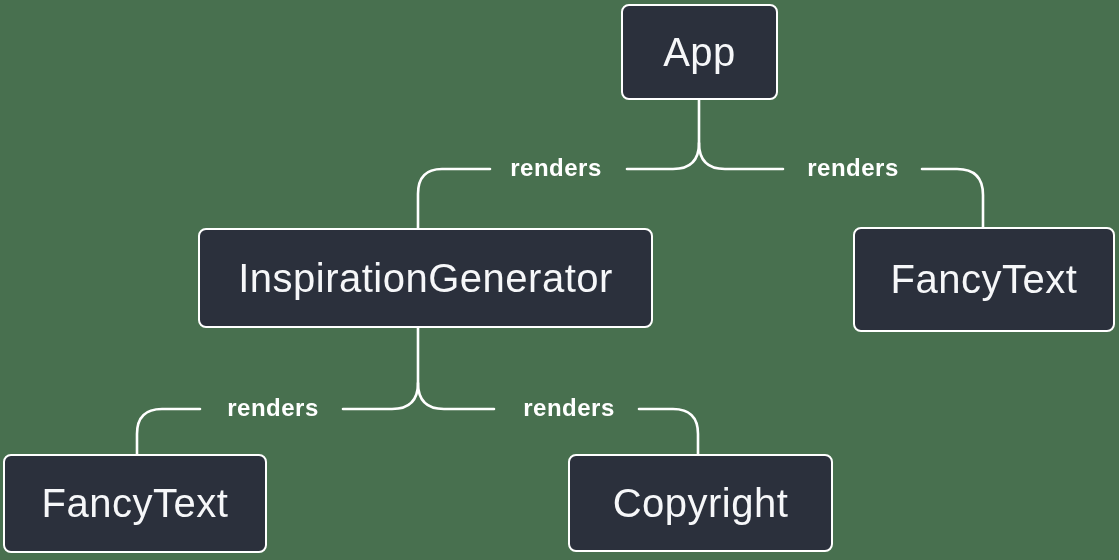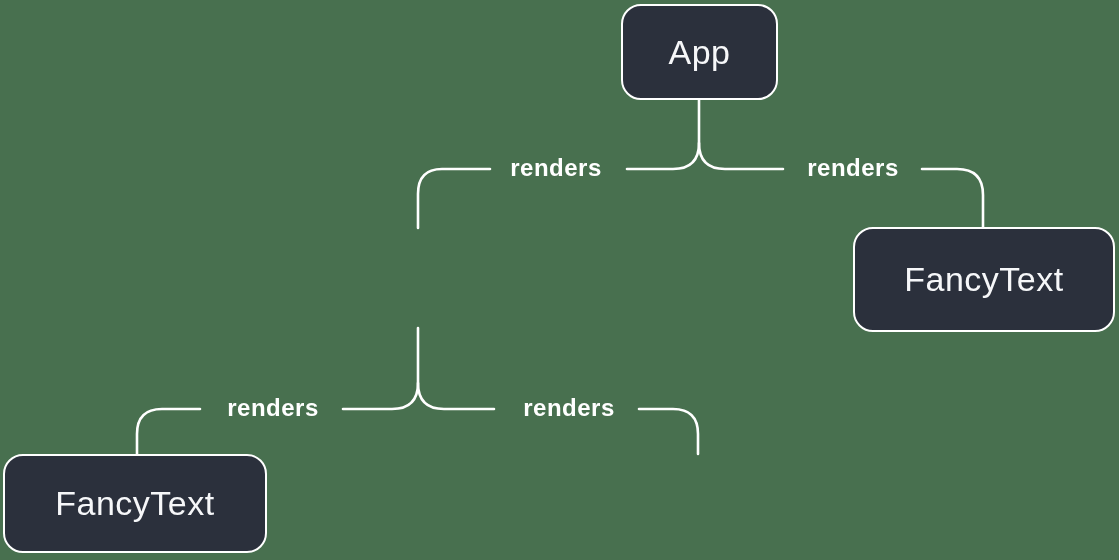--- a/index.html
+++ b/index.html
@@ -10,24 +10,24 @@
     overflow:hidden;
     font-family:"Liberation Sans", sans-serif;
   }
   .edges{position:absolute;left:0;top:0;width:1119px;height:560px;display:block;}
   .edges path{stroke:#FFFFFF;stroke-width:2.6;fill:none;stroke-linecap:round;}
   .node{
     position:absolute;
     box-sizing:border-box;
     background:#2B303C;
     border:2.5px solid #FFFFFF;
-    border-radius:20px;
+    border-radius:8px;
     color:#F6F7F9;
     display:flex;align-items:center;justify-content:center;
-    font-size:34px;font-weight:400;
+    font-size:40px;font-weight:400;
     white-space:nowrap;
     letter-spacing:0.5px;
     text-align:right;
   }
   .node-app        {left:621px; top:4px;   width:157px; height:96px;}
   .node-ig         {left:198px; top:228px; width:455px; height:100px;}
   .node-ft-top     {left:853px; top:227px; width:262px; height:105px;}
   .node-ft-bottom  {left:3px;   top:454px; width:264px; height:99px;}
   .node-copyright  {left:568px; top:454px; width:265px; height:98px;}
   .edge-label{
@@ -61,21 +61,23 @@
       <path d="M 418 328 L 418 383 Q 418 409 392 409 L 343 409"></path>
       <path d="M 200 409 L 162 409 Q 137 409 137 434 L 137 454"></path>
     </g>
     <g>
       <path d="M 418 383 Q 418 409 444 409 L 494 409"></path>
       <path d="M 639 409 L 673 409 Q 698 409 698 434 L 698 454"></path>
     </g>
   </svg>
 
   <div class="node node-app">App</div>
+  <div class="node node-ig">InspirationGenerator</div>
   <div class="node node-ft-top">FancyText</div>
   <div class="node node-ft-bottom">FancyText</div>
+  <div class="node node-copyright">Copyright</div>
 
   <span class="edge-label el-app-ig">renders</span>
   <span class="edge-label el-app-ft">renders</span>
   <span class="edge-label el-ig-ft">renders</span>
   <span class="edge-label el-ig-cr">renders</span>
 
 </div>
 
 </body></html>

